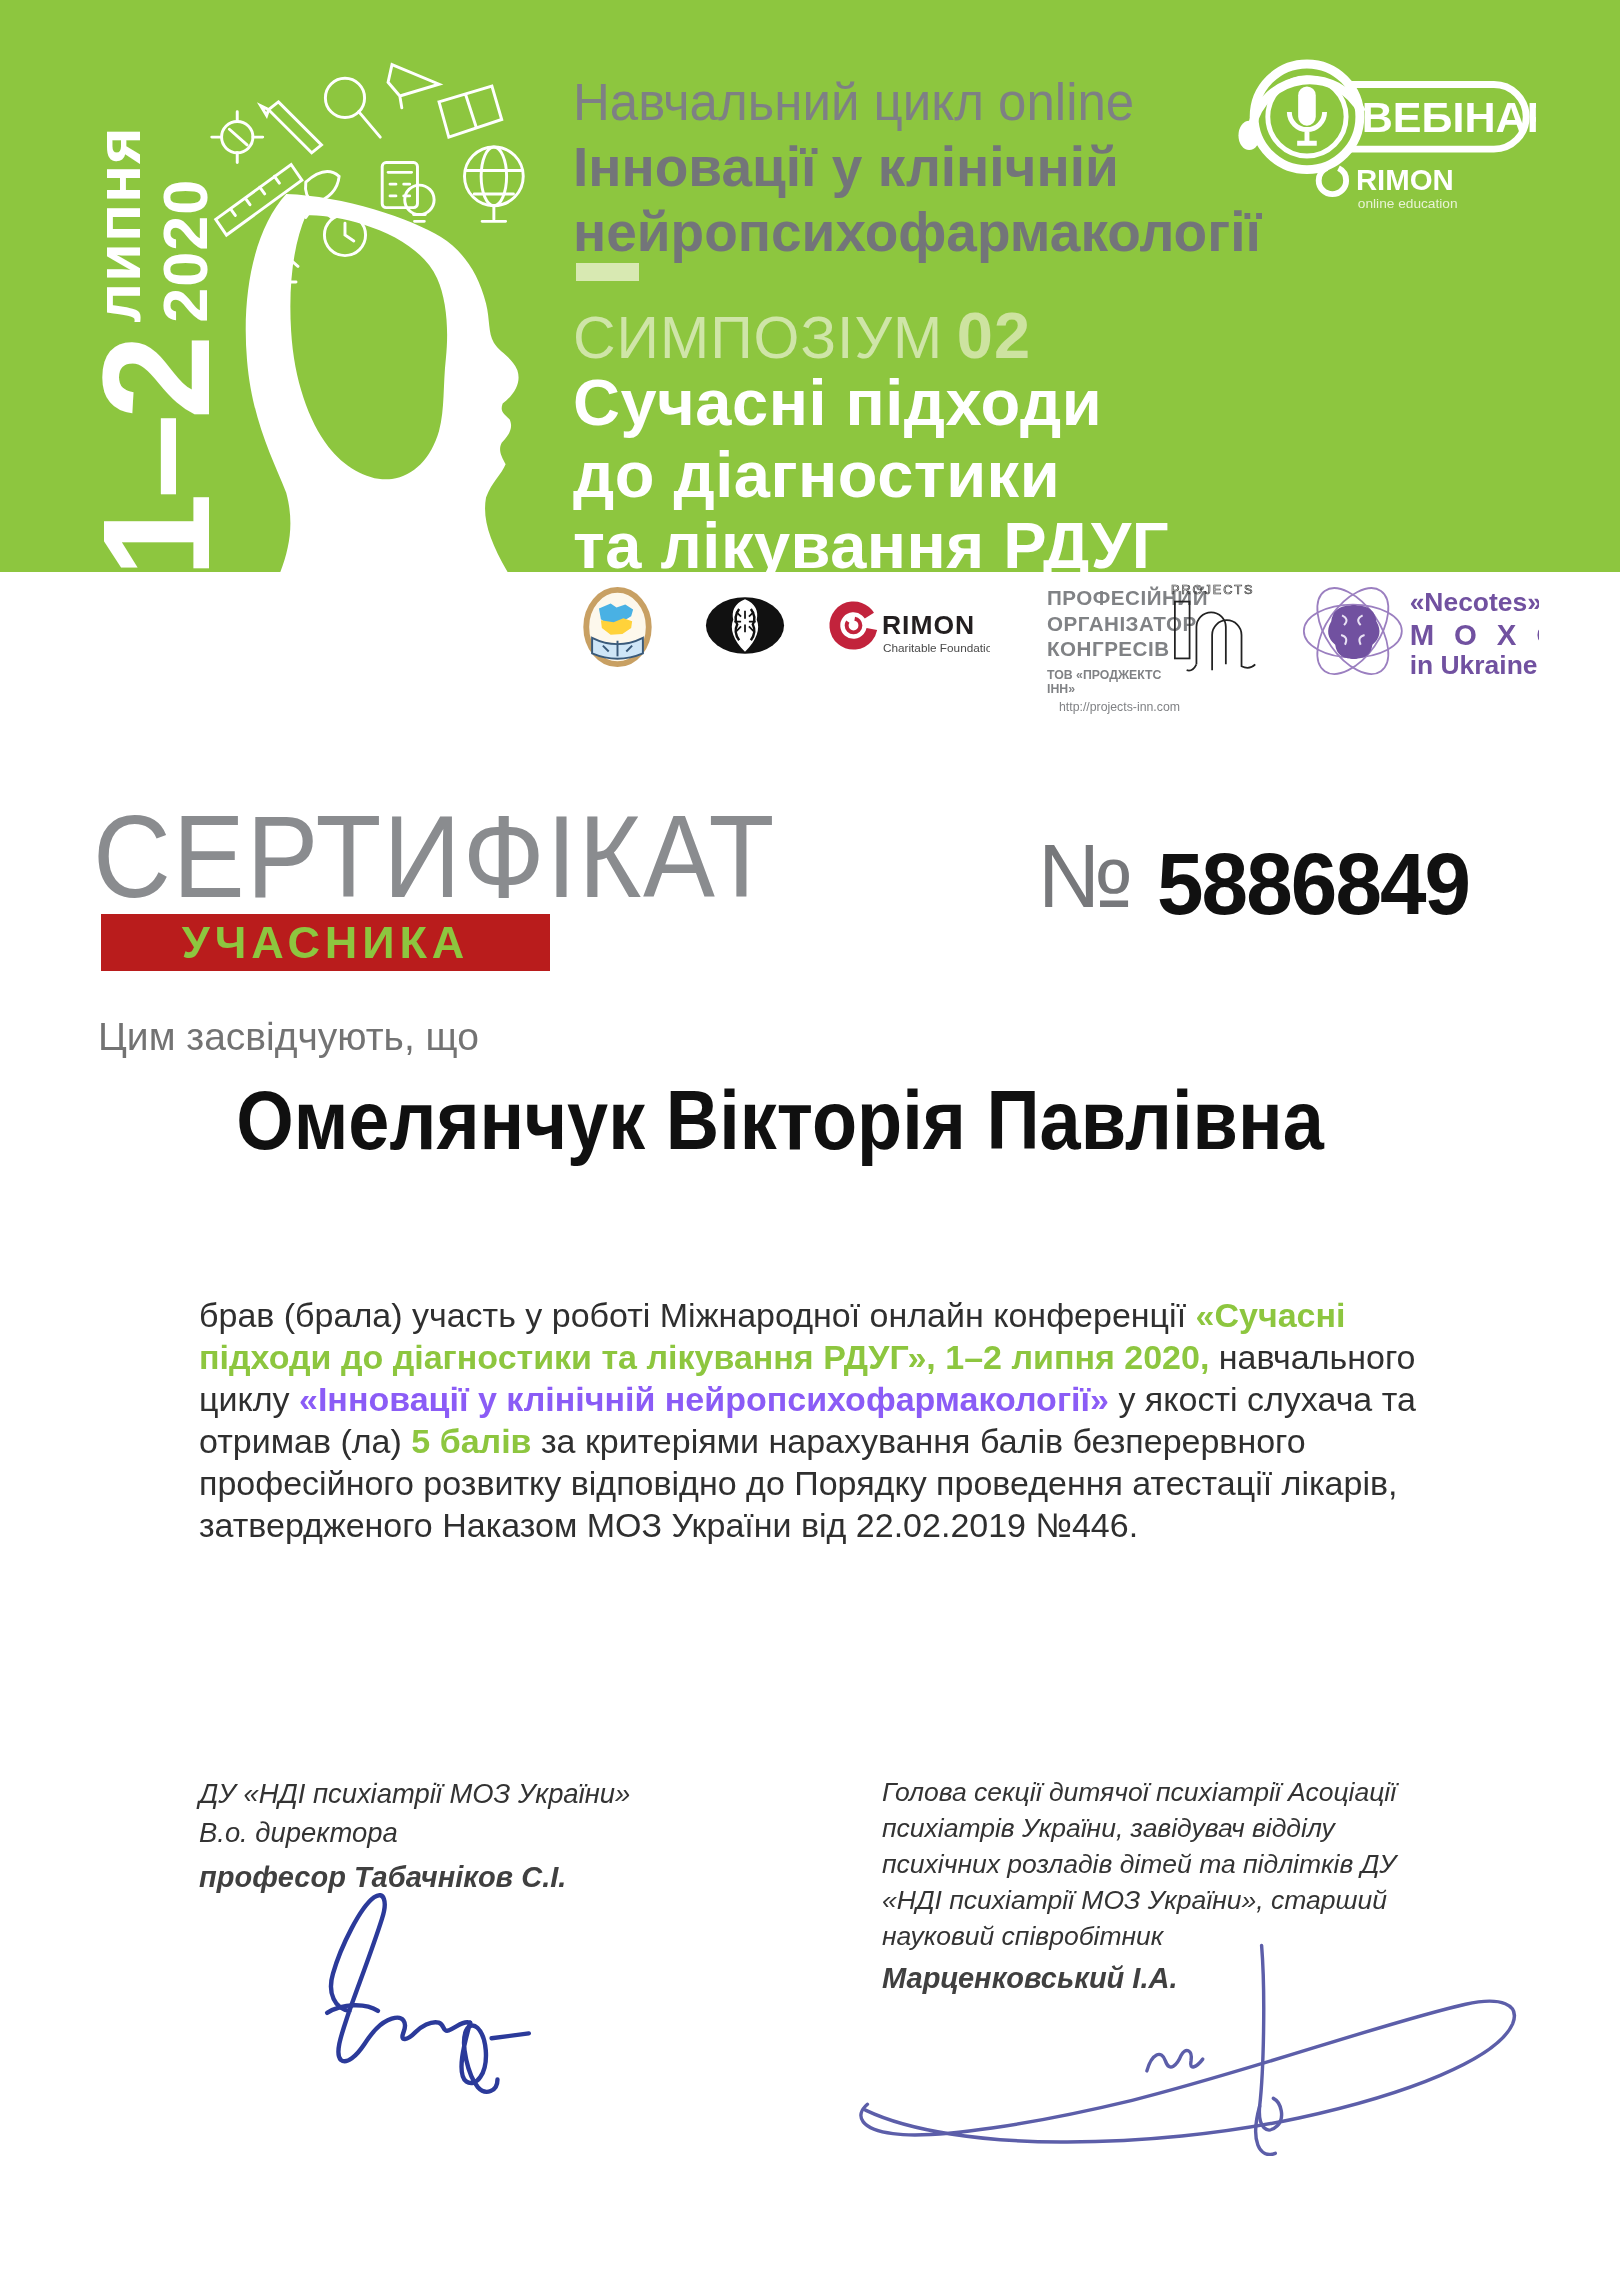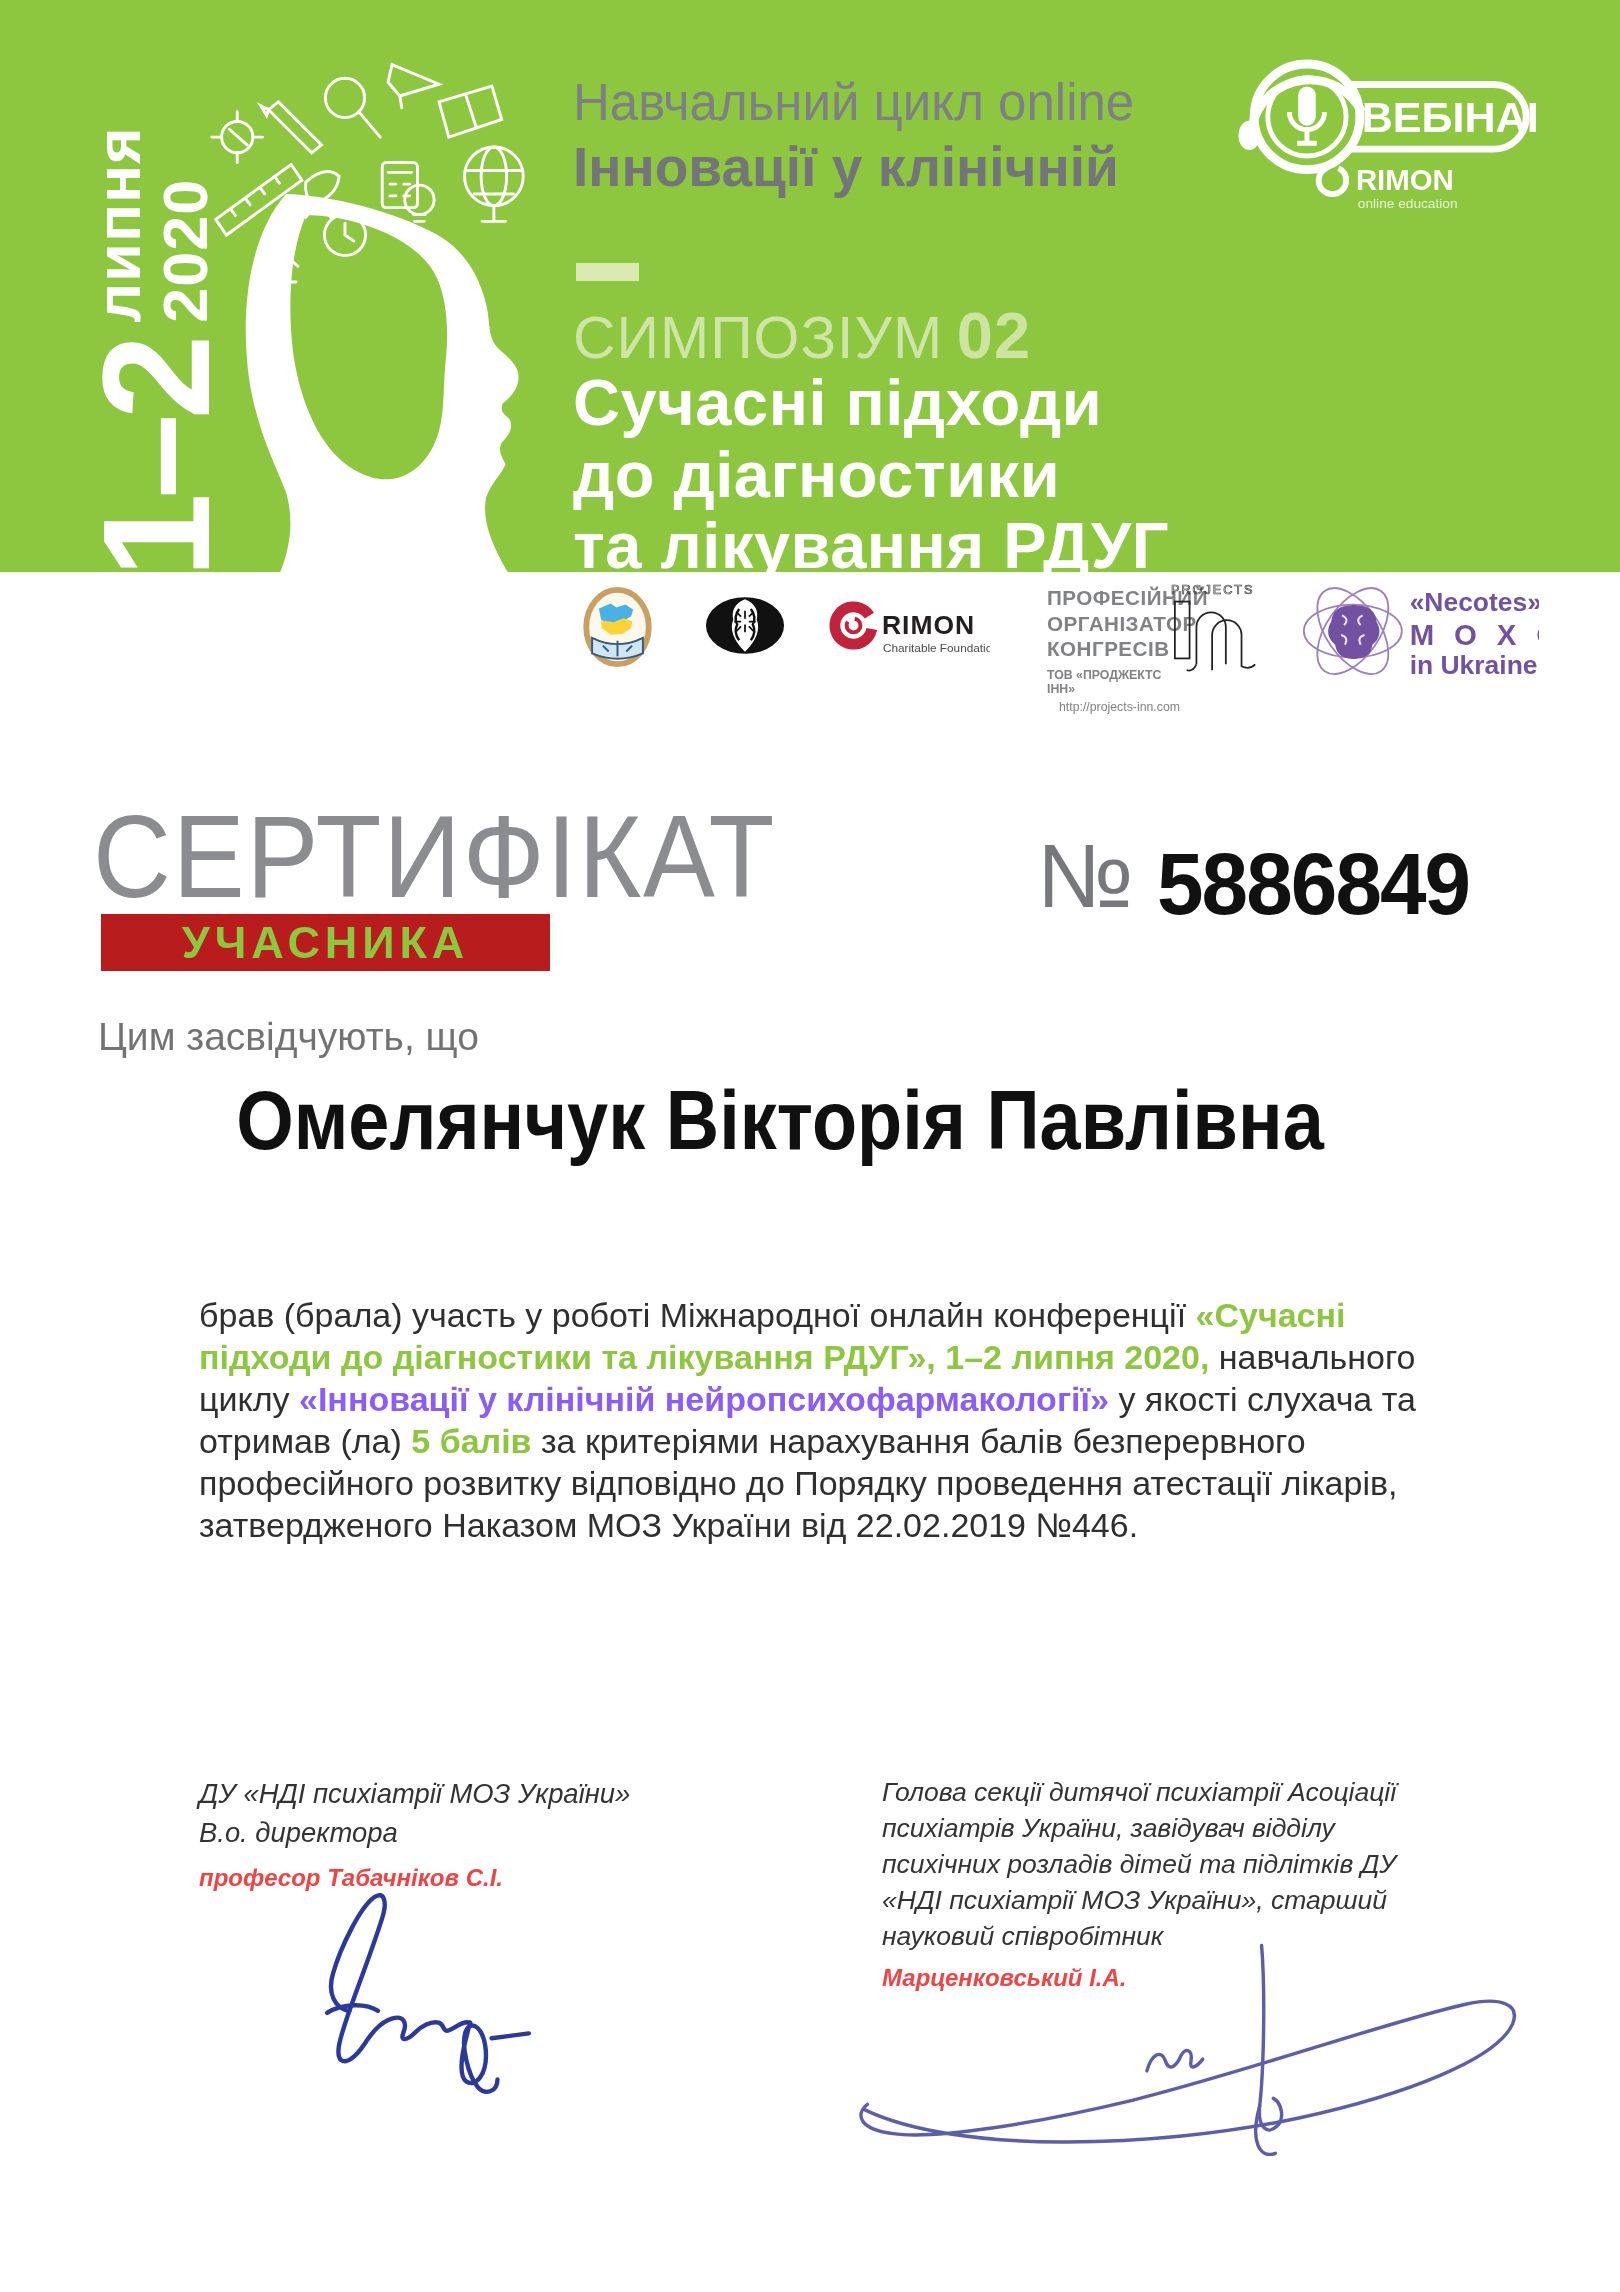--- a/index.html
+++ b/index.html
@@ -45,21 +45,21 @@
 
   
   .congress{left:1047px;top:585px;width:137px;color:#808285;}
   .congress .l{font-weight:700;font-size:20.6px;line-height:25.5px;letter-spacing:0.5px;}
   .congress .s1{font-weight:700;font-size:12.3px;margin-top:6.9px;}
   .congress .s2{font-size:12.3px;margin-top:3.9px;padding-left:12px;}
 
   
   .sig-left{left:199px;top:1774px;width:549px;font-style:italic;color:#333333;font-size:27.4px;line-height:39px;}
   .sig-right{left:882px;top:1774px;width:529px;font-style:italic;color:#333333;font-size:26.5px;line-height:36px;}
-  .sig-name{font-weight:700;font-size:24px;color:#ef4444;margin-top:5.9px;}
+  .sig-name{font-weight:700;font-size:29px;color:#404040;margin-top:5.9px;}
 </style>
 </head>
 <body>
 
 <div class="abs banner">
 
   <div class="abs date-wrap">
     <span class="date-big">1–2</span>
     <span class="date-stack">
       <span>липня</span>
@@ -107,20 +107,21 @@
 
       <rect x="190" y="118" width="36" height="46" rx="4"></rect>
       <path d="M196,128 h24 M198,140 h6 M212,140 h6 M198,152 h6 M212,152 h6"></path>
 
       <path d="M88,210 v30 M74,240 h28 M88,210 l-16,14 m16,-14 l16,14"></path>
     </g>
   </svg>
 
   <div class="abs cycle-label">Навчальний цикл online</div>
   <div class="abs cycle-title1">Інновації у клінічній</div>
+  <div class="abs cycle-title2">нейропсихофармакології</div>
   <div class="abs divider-dash"></div>
 
   <div class="abs symp-row">
     <span>СИМПОЗІУМ</span><span class="num">02</span>
   </div>
   <div class="abs symp-title symp-t1">Сучасні підходи</div>
   <div class="abs symp-title symp-t2">до діагностики</div>
   <div class="abs symp-title symp-t3">та лікування РДУГ</div>
 
   <svg class="abs" style="left:1213px;top:55px" width="323" height="155" viewBox="0 0 330 158">

